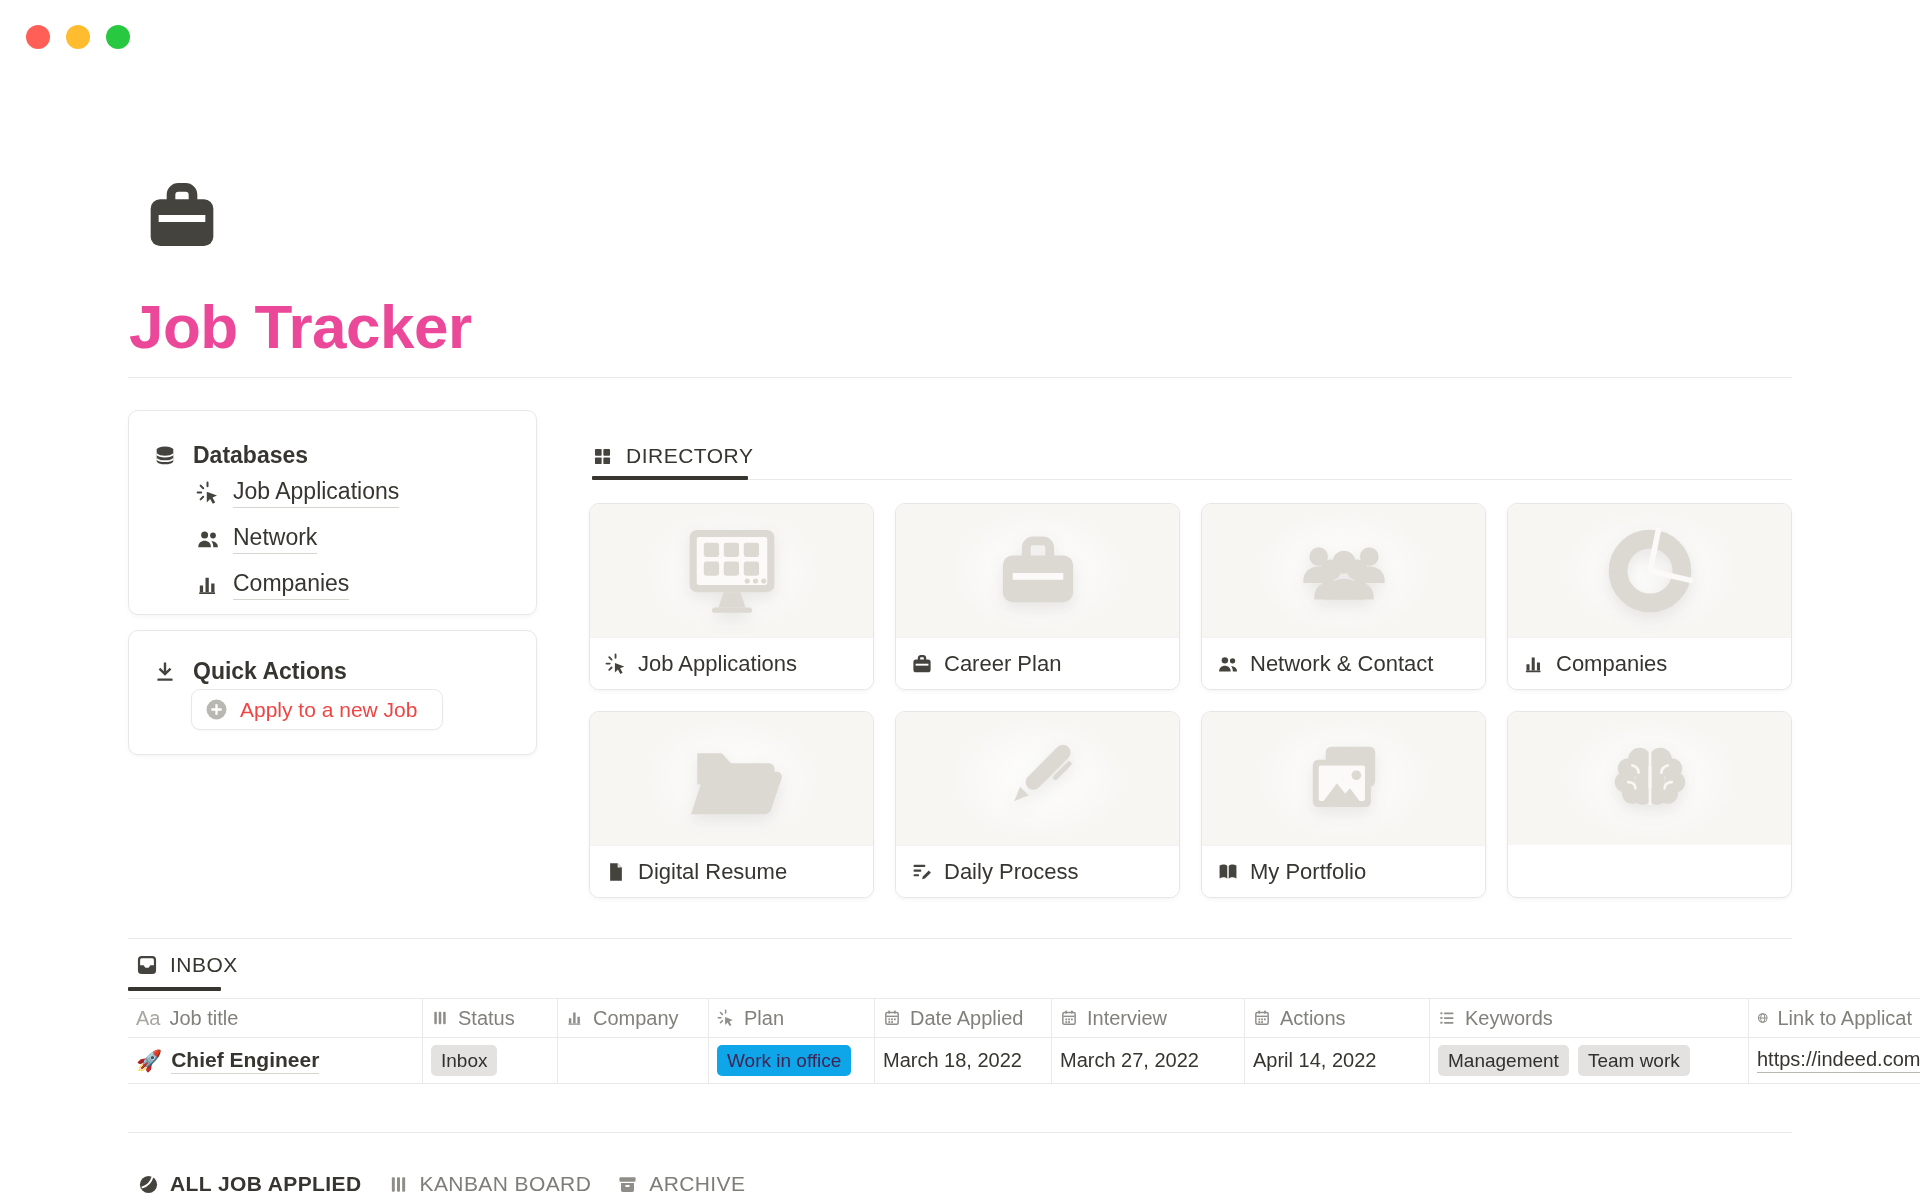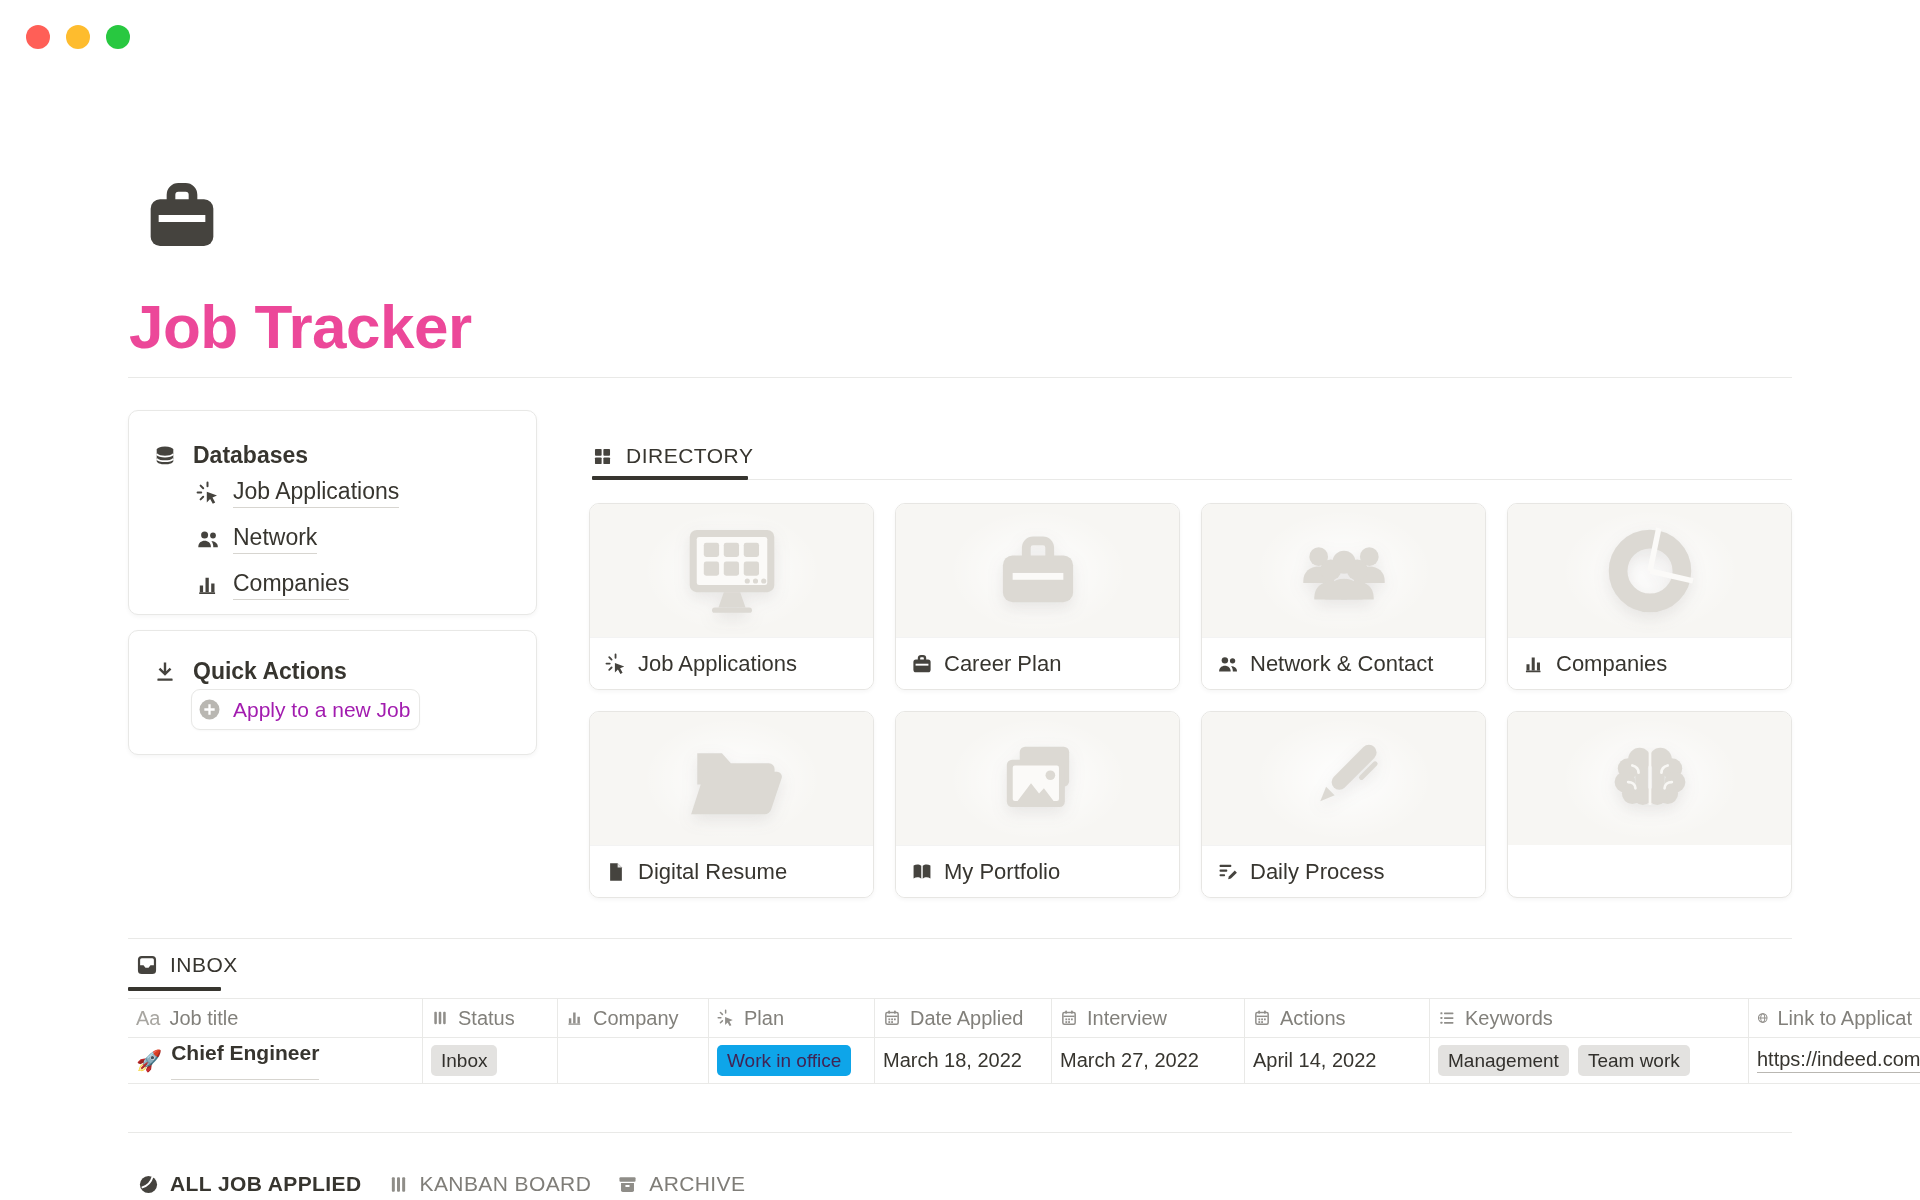--- a/index.html
+++ b/index.html
@@ -25,23 +25,23 @@
          box-shadow:0 2px 4px rgba(15,15,15,.04);box-sizing:border-box;background:#fff;}
   #card-databases{top:410px;height:205px;}
   #card-quick{top:630px;height:125px;}
   .card-head{position:absolute;left:24px;display:flex;align-items:center;gap:16px;
              font-size:23px;font-weight:700;color:#37352f;}
   #card-databases .card-head{top:31px;}
   #card-quick .card-head{top:27px;}
   .db-list{position:absolute;left:67px;top:59px;display:flex;flex-direction:column;}
   .db-item{height:46px;display:flex;align-items:center;gap:13px;font-size:23px;color:#37352f;cursor:pointer;}
   .ulink{border-bottom:1px solid #d7d5d0;padding-bottom:2px;}
-  .qa-button{position:absolute;left:62px;top:58px;width:229px;height:41px;border:1px solid #e8e8e6;border-radius:9px;
-             background:#fff;display:flex;align-items:center;gap:12px;padding:0 0 0 6px;box-sizing:border-box;
-             font-size:21px;color:#a21caf;box-shadow:0 1px 2px rgba(15,15,15,.03);}
+  .qa-button{position:absolute;left:62px;top:58px;width:252px;height:41px;border:1px solid #e8e8e6;border-radius:9px;
+             background:#fff;display:flex;align-items:center;gap:12px;padding:0 0 0 13px;box-sizing:border-box;
+             font-size:21px;color:#ef4444;box-shadow:0 1px 2px rgba(15,15,15,.03);}
 
   
   .dir-tab{position:absolute;left:592px;top:444px;display:flex;align-items:center;gap:13px;
            font-size:21px;font-weight:500;letter-spacing:.5px;color:#37352f;}
   .dir-underline{position:absolute;left:592px;top:476px;width:156px;height:4px;background:#37352f;border-radius:1px;}
   .dir-line{position:absolute;left:748px;top:479px;width:1044px;height:1px;background:#e9e9e7;}
   .grid{position:absolute;left:589px;top:503px;width:1203px;display:grid;
         grid-template-columns:repeat(4,1fr);gap:21px;}
   .dcard{height:187px;border:1px solid #e7e6e3;border-radius:10px;overflow:hidden;background:#fff;
          box-shadow:0 2px 4px rgba(15,15,15,.04);box-sizing:border-box;cursor:pointer;}
@@ -60,21 +60,21 @@
   .table{position:absolute;left:128px;top:998px;width:1792px;border-top:1px solid #e9e9e7;text-align:center;}
   .trow{display:flex;border-bottom:1px solid #e9e9e7;}
   .cell{box-sizing:border-box;display:flex;align-items:center;gap:9px;padding:0 8px;overflow:hidden;
         border-right:1px solid #e9e9e7;flex:0 0 auto;white-space:nowrap;}
   .cell.last{border-right:none;}
   .c0{width:295px}.c1{width:135px}.c2{width:151px}.c3{width:166px}.c4{width:177px}
   .c5{width:193px}.c6{width:185px}.c7{width:319px}.c8{width:171px}
   .thead .cell{height:38px;color:#82807b;font-size:20px;}
   .tdata .cell{height:45px;font-size:20px;color:#37352f;}
   .aa{font-size:20px;color:#a8a6a1;}
-  .row-title{font-size:21px;font-weight:600;border-bottom:1px solid #d7d5d0;padding-bottom:14px;}
+  .row-title{font-size:21px;font-weight:600;border-bottom:1px solid #d7d5d0;padding-bottom:1px;}
   .emoji{font-size:21px;font-family:"DejaVu Sans",sans-serif;}
   .tag{display:inline-flex;align-items:center;height:31px;padding:0 10px;border-radius:5px;font-size:19px;}
   .tag-gray{background:#e3e2e0;color:#32302c;}
   .tag-purple{background:#0ea5e9;color:#412454;}
   .url{border-bottom:1px solid #b9b7b2;padding-bottom:1px;}
 
   
   .bottom-tabs{position:absolute;left:138px;top:1172px;display:flex;gap:26px;align-items:center;}
   .btab{display:flex;align-items:center;gap:11px;font-size:21px;font-weight:600;letter-spacing:.4px;color:#37352f;cursor:pointer;}
   .btab.inactive{color:#7f7d78;font-weight:500;}
@@ -398,42 +398,42 @@
       </div>
       <div class="caption">
         <svg class="ic" width="22" height="22" viewBox="0 0 24 24">
             <use href="#s-doc"></use>
           </svg>
         <span>Digital Resume</span>
       </div>
     </div>
     <div class="dcard">
       <div class="cover">
+        <svg width="110" height="92" viewBox="0 0 100 80">
+            <use href="#c-pen"></use>
+          </svg>
+      </div>
+      <div class="caption">
+        <svg class="ic" width="22" height="22" viewBox="0 0 24 24">
+            <use href="#s-editlist"></use>
+          </svg>
+        <span>Daily Process</span>
+      </div>
+    </div>
+    <div class="dcard">
+      <div class="cover">
         <svg width="108" height="86" viewBox="0 0 100 80">
             <use href="#c-photos"></use>
           </svg>
       </div>
       <div class="caption">
         <svg class="ic" width="22" height="22" viewBox="0 0 24 24">
             <use href="#s-book"></use>
           </svg>
         <span>My Portfolio</span>
-      </div>
-    </div>
-    <div class="dcard">
-      <div class="cover">
-        <svg width="110" height="92" viewBox="0 0 100 80">
-            <use href="#c-pen"></use>
-          </svg>
-      </div>
-      <div class="caption">
-        <svg class="ic" width="22" height="22" viewBox="0 0 24 24">
-            <use href="#s-editlist"></use>
-          </svg>
-        <span>Daily Process</span>
       </div>
     </div>
     <div class="dcard">
       <div class="cover">
         <svg width="104" height="84" viewBox="0 0 100 80">
             <use href="#c-brain"></use>
           </svg>
       </div>
     </div>
   </div>

